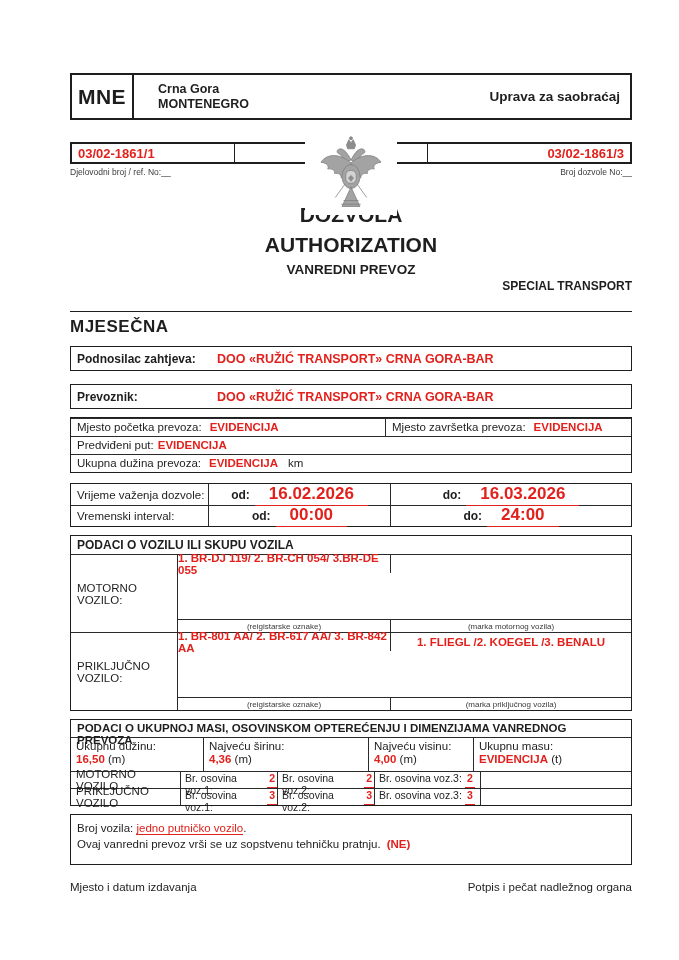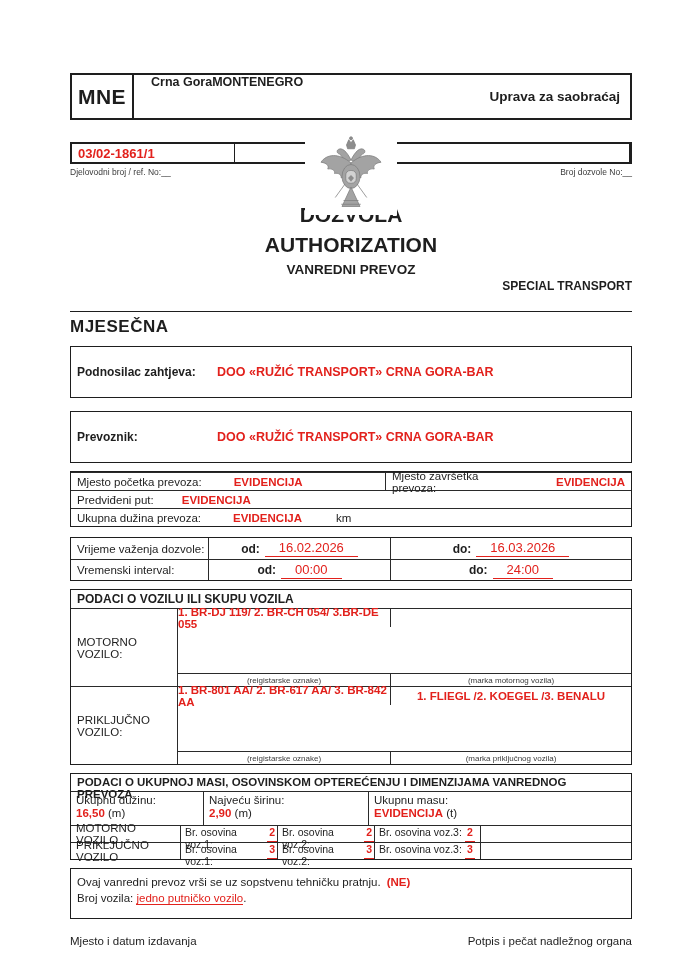--- a/index.html
+++ b/index.html
@@ -21,21 +21,21 @@
     margin-top:73px; height:47px;
     border:2px solid #1e1e1e;
     display:flex; align-items:stretch;
   }
   .hdr-mne {
     width:62px; border-right:2px solid #1e1e1e;
     display:flex; align-items:center; justify-content:center;
     font-size:21px; font-weight:bold; letter-spacing:0.5px;
   }
   .hdr-country {
-    padding-left:17px; display:flex; flex-direction:row; justify-content:center;
+    padding-left:24px; display:flex; flex-direction:column; justify-content:center;
     font-size:12.5px; font-weight:bold; line-height:15px;
   }
   .hdr-spacer { flex:1; }
   .hdr-authority {
     display:flex; align-items:center; padding-right:10px;
     font-size:13.5px; font-weight:bold;
   }
   .coa-wrap {
     position:absolute; left:305px; top:62px; width:92px; height:80px;
     background:#ffffff; display:flex; align-items:center; justify-content:center;
@@ -56,51 +56,51 @@
   
   .t1 { margin-top:26px; text-align:center; font-size:21px;  font-weight:bold; line-height:23px; }
   .t2 { margin-top:7px;  text-align:center; font-size:21px;  font-weight:bold; line-height:23px; }
   .t3 { margin-top:6px;  text-align:center; font-size:13.5px; font-weight:bold; line-height:15px; }
   .t4 { margin-top:2px;  text-align:right; font-size:12px; font-weight:bold; line-height:15px; }
   .sep { margin-top:17px; border-top:1.5px solid #1e1e1e; }
   .period { margin-top:5px; font-size:17px; font-weight:bold; letter-spacing:0.5px; }
 
   
   .party-box {
-    border:1.5px solid #1e1e1e; height:52px;
+    border:1.5px solid #1e1e1e; height:25px;
     display:flex; align-items:center; padding:0 6px;
   }
   .party-a { margin-top:9px; }
   .party-b { margin-top:13px; }
   .party-label { width:140px; font-size:12px; font-weight:bold; }
   .party-value { font-size:12.5px; font-weight:bold; color:#e2211c; }
 
   
   .cargo-box { margin-top:8px; border:1.5px solid #1e1e1e; }
   .cargo-r1 { padding:2px 6px 3px 6px; font-size:11.5px; }
   .cargo-hd { font-size:12px; font-weight:bold; }
   .cargo-name { text-align:center; font-size:12px; font-weight:bold; color:#e2211c; margin-top:1px; }
   .cargo-row { border-top:1px solid #2a2a2a; display:flex; font-size:11.5px; }
-  .cargo-cell { padding:2px 6px; height:17px; display:flex; align-items:center;gap:24px; }
+  .cargo-cell { padding:2px 6px; height:17px; display:flex; align-items:flex-start; }
   .cargo-cell-l { width:315px; border-right:1px solid #2a2a2a; }
   .cargo-cell-r { flex:1; }
   .cargo-val { color:#e2211c; font-weight:bold; margin-left:8px; }
   .cargo-val-tight { color:#e2211c; font-weight:bold; margin-left:4px; }
   .cargo-unit { margin-left:10px; }
 
   
   .val-table { margin-top:10px; border:1.5px solid #1e1e1e; }
   .val-row { display:flex; height:21px; font-size:11.5px; }
   .val-row + .val-row { border-top:1px solid #2a2a2a; }
   .val-label { width:138px; border-right:1px solid #2a2a2a; display:flex; align-items:center; padding-left:6px; }
   .val-od { width:182px; border-right:1px solid #2a2a2a; }
   .val-do { flex:1; }
   .val-cell { display:flex; align-items:center; justify-content:center; }
   .val-k { font-weight:bold; margin-right:5px; font-size:12px; }
-  .rud { color:#e2211c; font-weight:normal; border-bottom:1.5px solid #e2211c; padding:0 14px 1px 14px; font-size:13px; }
+  .rud { color:#e2211c; font-weight:bold; border-bottom:1.5px solid #e2211c; padding:0 14px 1px 14px; font-size:17px; }
 
   
   .veh-table { margin-top:8px; border:1.5px solid #1e1e1e; }
   .veh-head { font-size:12px; font-weight:bold; padding:2px 6px; height:18px; }
   .veh-row { display:flex; border-top:1.5px solid #2a2a2a; }
   .veh-label { width:107px; border-right:1px solid #2a2a2a; display:flex; align-items:center; padding-left:6px; font-size:11.5px; }
   .veh-body { flex:1; display:flex; flex-direction:column;gap:46px; }
   .veh-vals { display:flex; height:18px; }
   .veh-caps { display:flex; height:13px; border-top:1px solid #2a2a2a; }
   .veh-c1 { width:213px; border-right:1px solid #2a2a2a; display:flex; align-items:center; justify-content:center; }
@@ -146,20 +146,21 @@
         <span>Crna Gora</span>
         <span>MONTENEGRO</span>
       </div>
       <div class="hdr-spacer"></div>
       <div class="hdr-authority">Uprava za saobraćaj</div>
     </div>
 
     <div class="ref-table">
       <div class="ref-cell ref-left red">03/02-1861/1</div>
       <div class="ref-cell ref-mid"></div>
+      <div class="ref-cell ref-right red">03/02-1861/3</div>
     </div>
     <div class="ref-caps">
       <span>Djelovodni broj / ref. No:__</span>
       <span>Broj dozvole No:__</span>
     </div>
 
     <div class="t1">DOZVOLA</div>
     <div class="t2">AUTHORIZATION</div>
     <div class="t3">VANREDNI PREVOZ</div>
     <div class="t4">SPECIAL TRANSPORT</div>
@@ -260,21 +261,25 @@
 
     <div class="mass-table">
       <div class="mass-head">PODACI O UKUPNOJ MASI, OSOVINSKOM  OPTEREĆENJU I  DIMENZIJAMA VANREDNOG PREVOZA</div>
       <div class="mass-dims">
         <div class="dim-cell dim-1">
           <div>Ukupnu dužinu:</div>
           <div class="dim-val"><span class="v">16,50</span> <span>(m)</span></div>
         </div>
         <div class="dim-cell dim-2">
           <div>Najveću širinu:</div>
-          <div class="dim-val"><span class="v">2,90</span> <span>(m)</span></div>
+          <div class="dim-val"><span class="v">4,36</span> <span>(m)</span></div>
+        </div>
+        <div class="dim-cell dim-3">
+          <div>Najveću visinu:</div>
+          <div class="dim-val"><span class="v">4,00</span> <span>(m)</span></div>
         </div>
         <div class="dim-cell dim-4">
           <div>Ukupnu masu:</div>
           <div class="dim-val"><span class="v">EVIDENCIJA</span> <span>(t)</span></div>
         </div>
       </div>
 
       <div class="axle-row">
         <div class="axle-label">MOTORNO VOZILO</div>
         <div class="axle-cell ax-1">
@@ -305,25 +310,25 @@
         <div class="axle-cell ax-3">
           <span>Br. osovina voz.3:</span>
           <span class="ax-v">3</span>
         </div>
         <div class="axle-empty"></div>
       </div>
     </div>
 
     <div class="escort-box">
       <div>
-        <span>Ovaj vanredni prevoz vrši se uz sopstvenu tehničku pratnju.</span><span class="esc-ne">(NE)</span>
-      </div>
-      <div>
         <span>Broj vozila:</span>
         <span class="esc-u">jedno putničko vozilo</span><span>.</span>
+      </div>
+      <div>
+        <span>Ovaj vanredni prevoz vrši se uz sopstvenu tehničku pratnju.</span><span class="esc-ne">(NE)</span>
       </div>
     </div>
 
     <div class="foot-labels">
       <span>Mjesto i datum izdavanja</span>
       <span>Potpis i pečat nadležnog organa</span>
     </div>
 
   </div>
 

